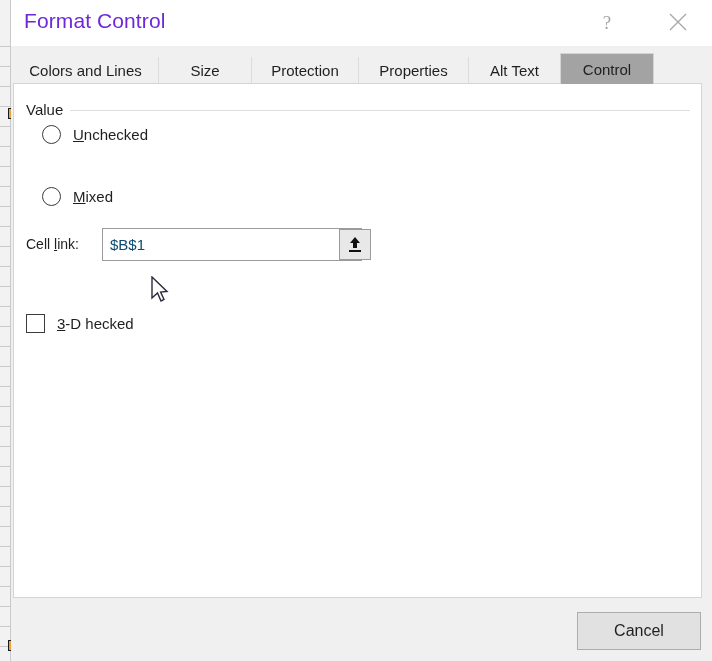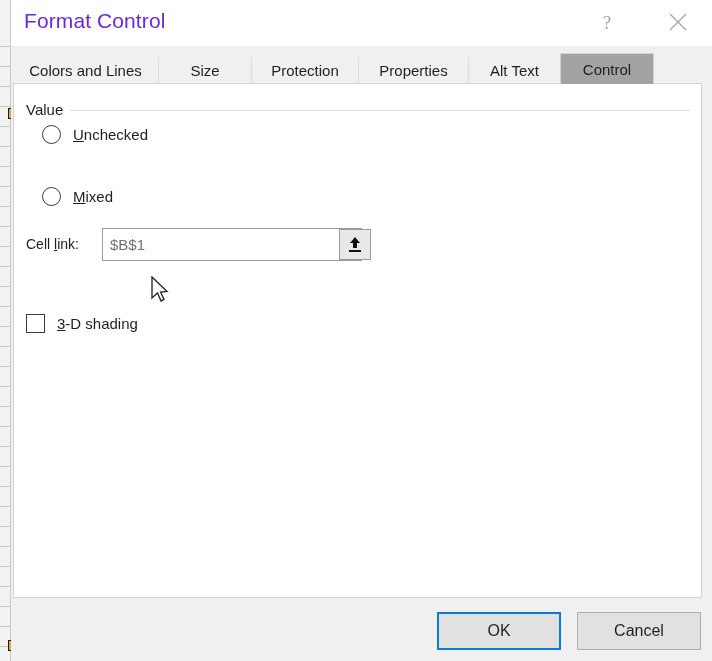--- a/index.html
+++ b/index.html
@@ -204,21 +204,21 @@
     white-space: nowrap;
   }
   .textbox {
     position: absolute;
     background: #ffffff;
     border: 1px solid #9b9b9b;
     box-sizing: border-box;
     display: flex;
     align-items: center;
     font-size: 15px;
-    color: #737373;
+    color: #0c4a6e;
     padding-left: 7px;
   }
   .rangebtn {
     position: absolute;
     background: #e8e8e8;
     border: 1px solid #9b9b9b;
     box-sizing: border-box;
     display: flex;
     align-items: center;
     justify-content: center;
@@ -362,25 +362,24 @@
 
     <div class="rangebtn" style="left:325px;top:145px;width:32px;height:31px">
       <svg width="18" height="20" viewBox="0 0 18 20">
         <path d="M9 2 L14 8 L11 8 L11 13 L7 13 L7 8 L4 8 Z" fill="#111111"></path>
         <rect x="3" y="15" width="12" height="2" fill="#111111"></rect>
       </svg>
     </div>
 
     <div class="check-row" style="left:12px;top:230px">
       <span class="check-mark"></span>
-      <span class="check-label"><span class="accel">3</span><span>-D shading</span></span>
+      <span class="check-label"><span class="accel">3</span><span>-D hecked</span></span>
     </div>
 
   </div>
 
-  <button class="dlg-button default" style="left:426px;top:612px;width:124px">OK</button>
   <button class="dlg-button" style="left:566px;top:612px;width:124px">Cancel</button>
 
 </div>
 
 <svg id="mouse-cursor" viewBox="0 0 20 30">
   <path d="M2 1 L2 22 L7.5 17 L11 25 L14 23.5 L10.6 16 L17 15.5 Z" fill="#ffffff" stroke="#2b2b3d" stroke-width="1.4" stroke-linejoin="miter"></path>
 </svg>
 
 </body></html>

